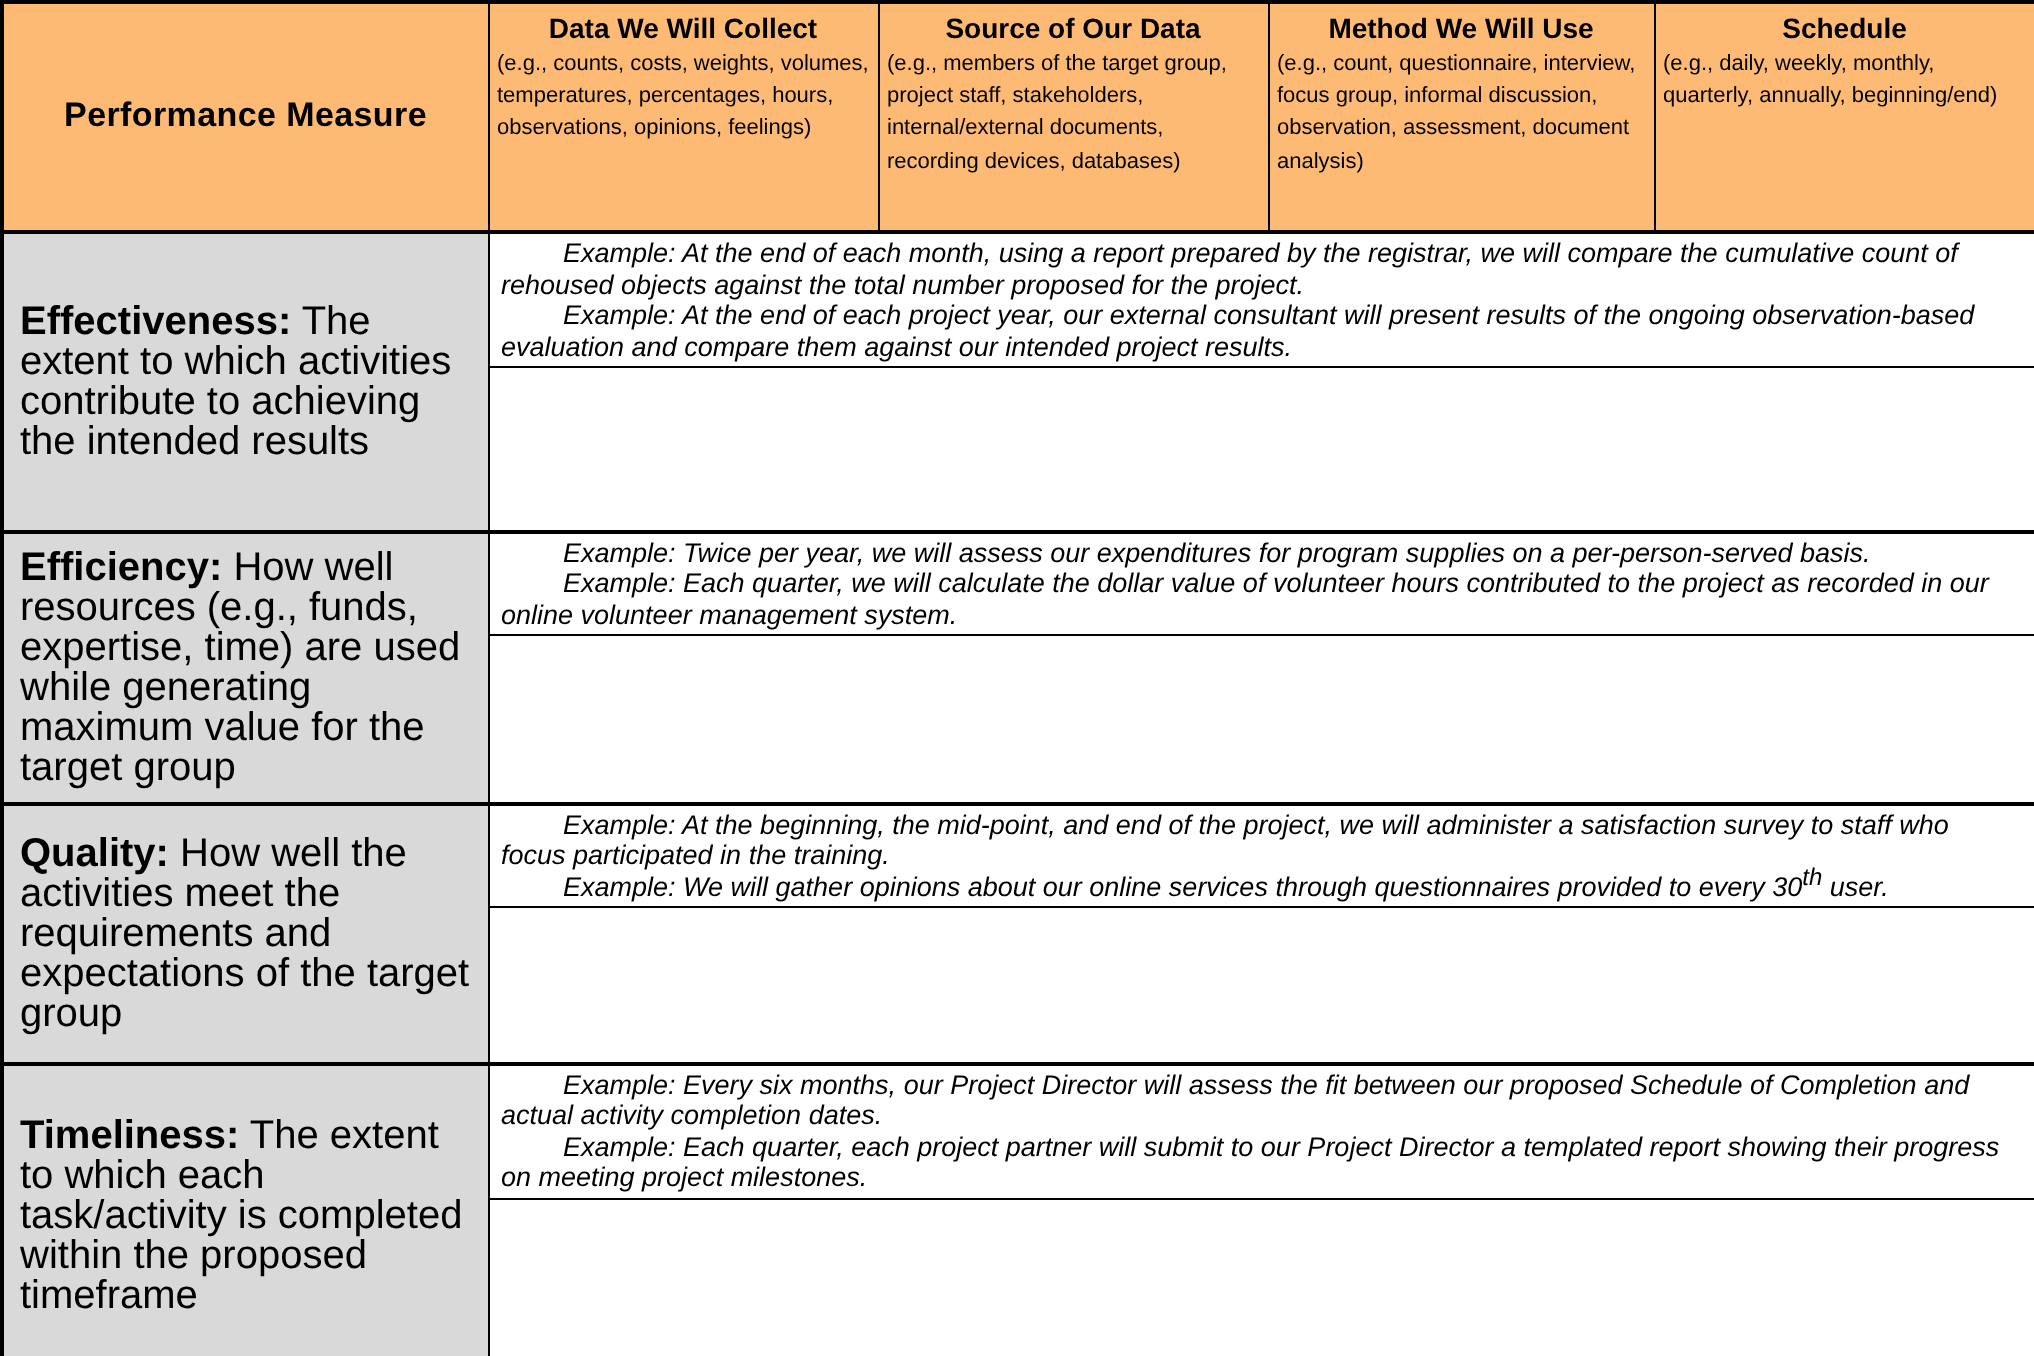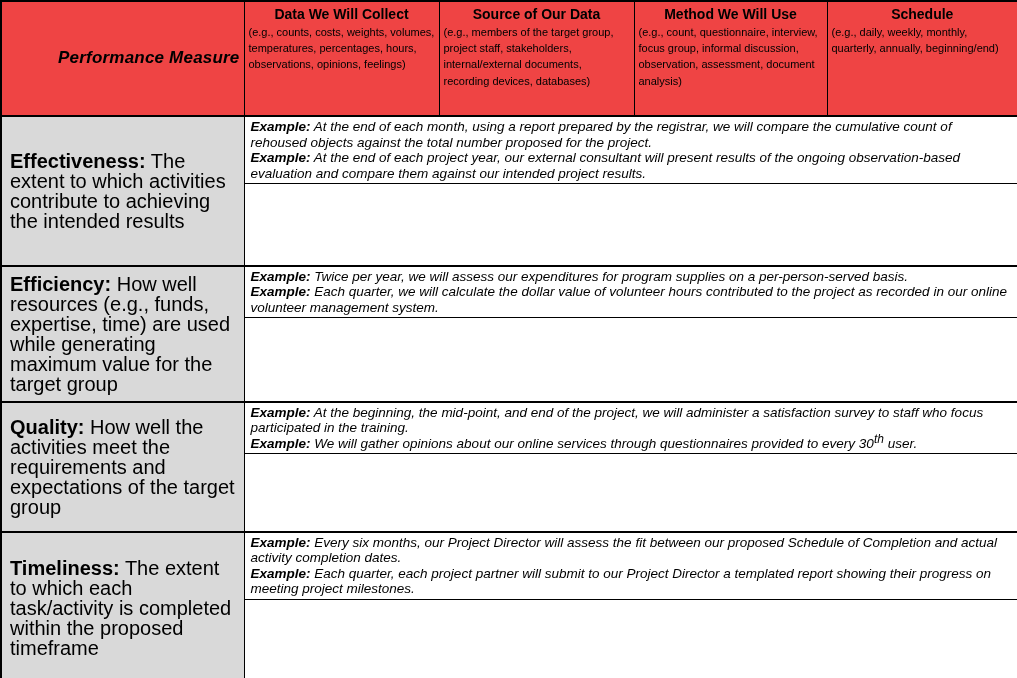--- a/index.html
+++ b/index.html
@@ -6,39 +6,39 @@
   body{
     width:1017px;height:678px;
     font-family:"Liberation Sans",sans-serif;
     color:#000;background:#fff;
   }
   table{
     border-collapse:collapse;table-layout:fixed;
     width:1017px;border:2px solid #000;
   }
   th,td{border:1px solid #000;padding:0;vertical-align:top;font-weight:normal;overflow:hidden;}
-  .header-row th{background:#ef4444;border-bottom:2px solid #000;padding:3px 4px 4px 4px;}
+  .header-row th{background:#fdba74;border-bottom:2px solid #000;padding:3px 4px 4px 4px;}
   .pm-header{
-    vertical-align:middle;text-align:right;padding-left:8px;
-    font-size:17px;font-weight:bold;letter-spacing:.2px;font-style:italic;
+    vertical-align:middle;text-align:center;padding-left:8px;
+    font-size:17px;font-weight:bold;letter-spacing:.2px;
   }
   .col-title{display:block;font-weight:bold;font-size:14px;text-align:center;line-height:18px;margin-bottom:1px;}
   .col-sub{display:block;font-size:11px;line-height:16.2px;text-align:left;}
   .measure-cell{
     background:#d9d9d9;vertical-align:middle;
     padding:4px 6px 4px 8px;font-size:20px;line-height:20px;
     border-top:2px solid #000;border-bottom:2px solid #000;
   }
   .measure-term{font-weight:bold;}
   .example-cell{
     padding:2px 8px 2px 6px;vertical-align:top;
     border-top:2px solid #000;border-bottom:1px solid #000;
   }
   .example-cell p{margin:0;font-style:italic;font-size:13.5px;line-height:15.5px;}
-  .example-label{font-weight:bold;}
+  .example-label{font-weight:normal;margin-left:31px;}
   .empty-cell{background:#fff;border-bottom:2px solid #000;}
   sup{font-size:12px;line-height:0;vertical-align:super;}
 </style>
 </head>
 <body>
 
 <table>
   <colgroup>
     <col style="width:243px">
       <col style="width:195px">

